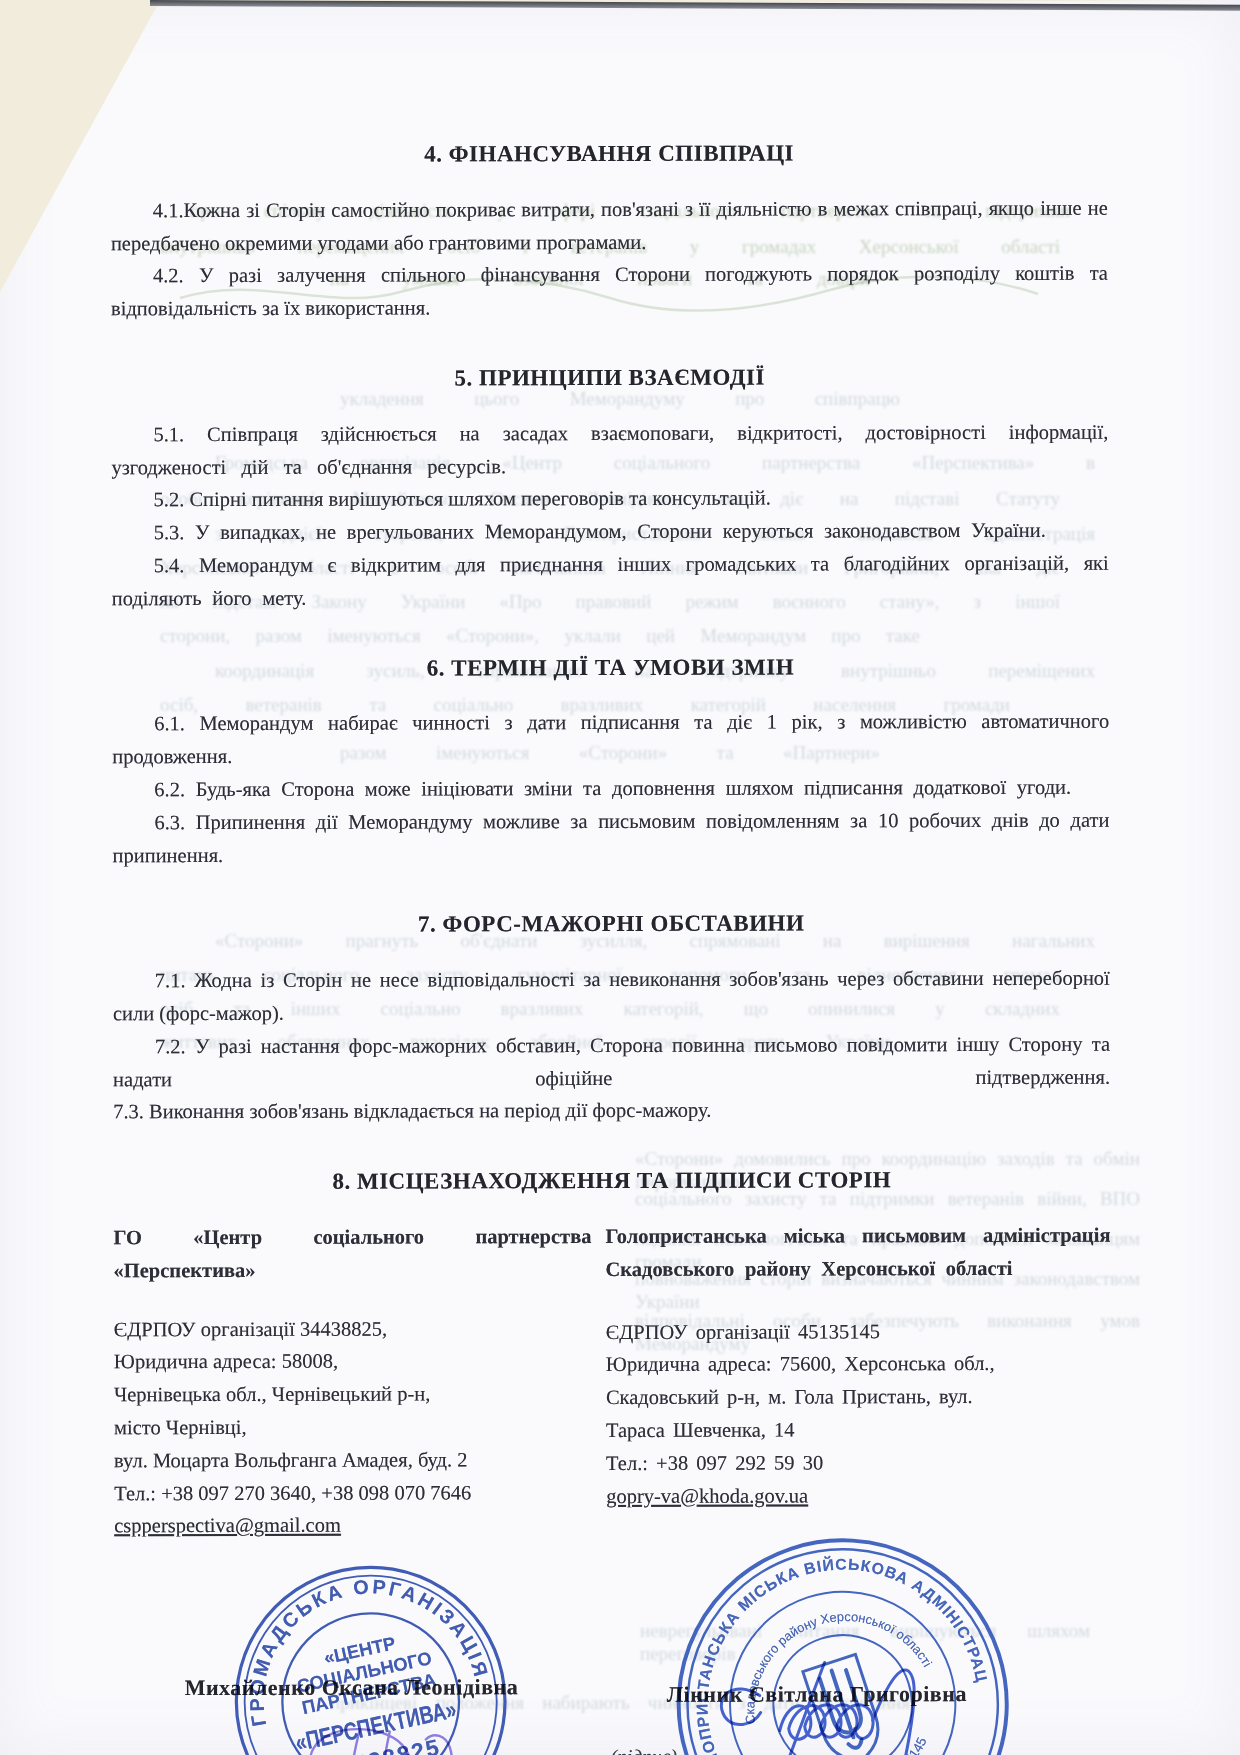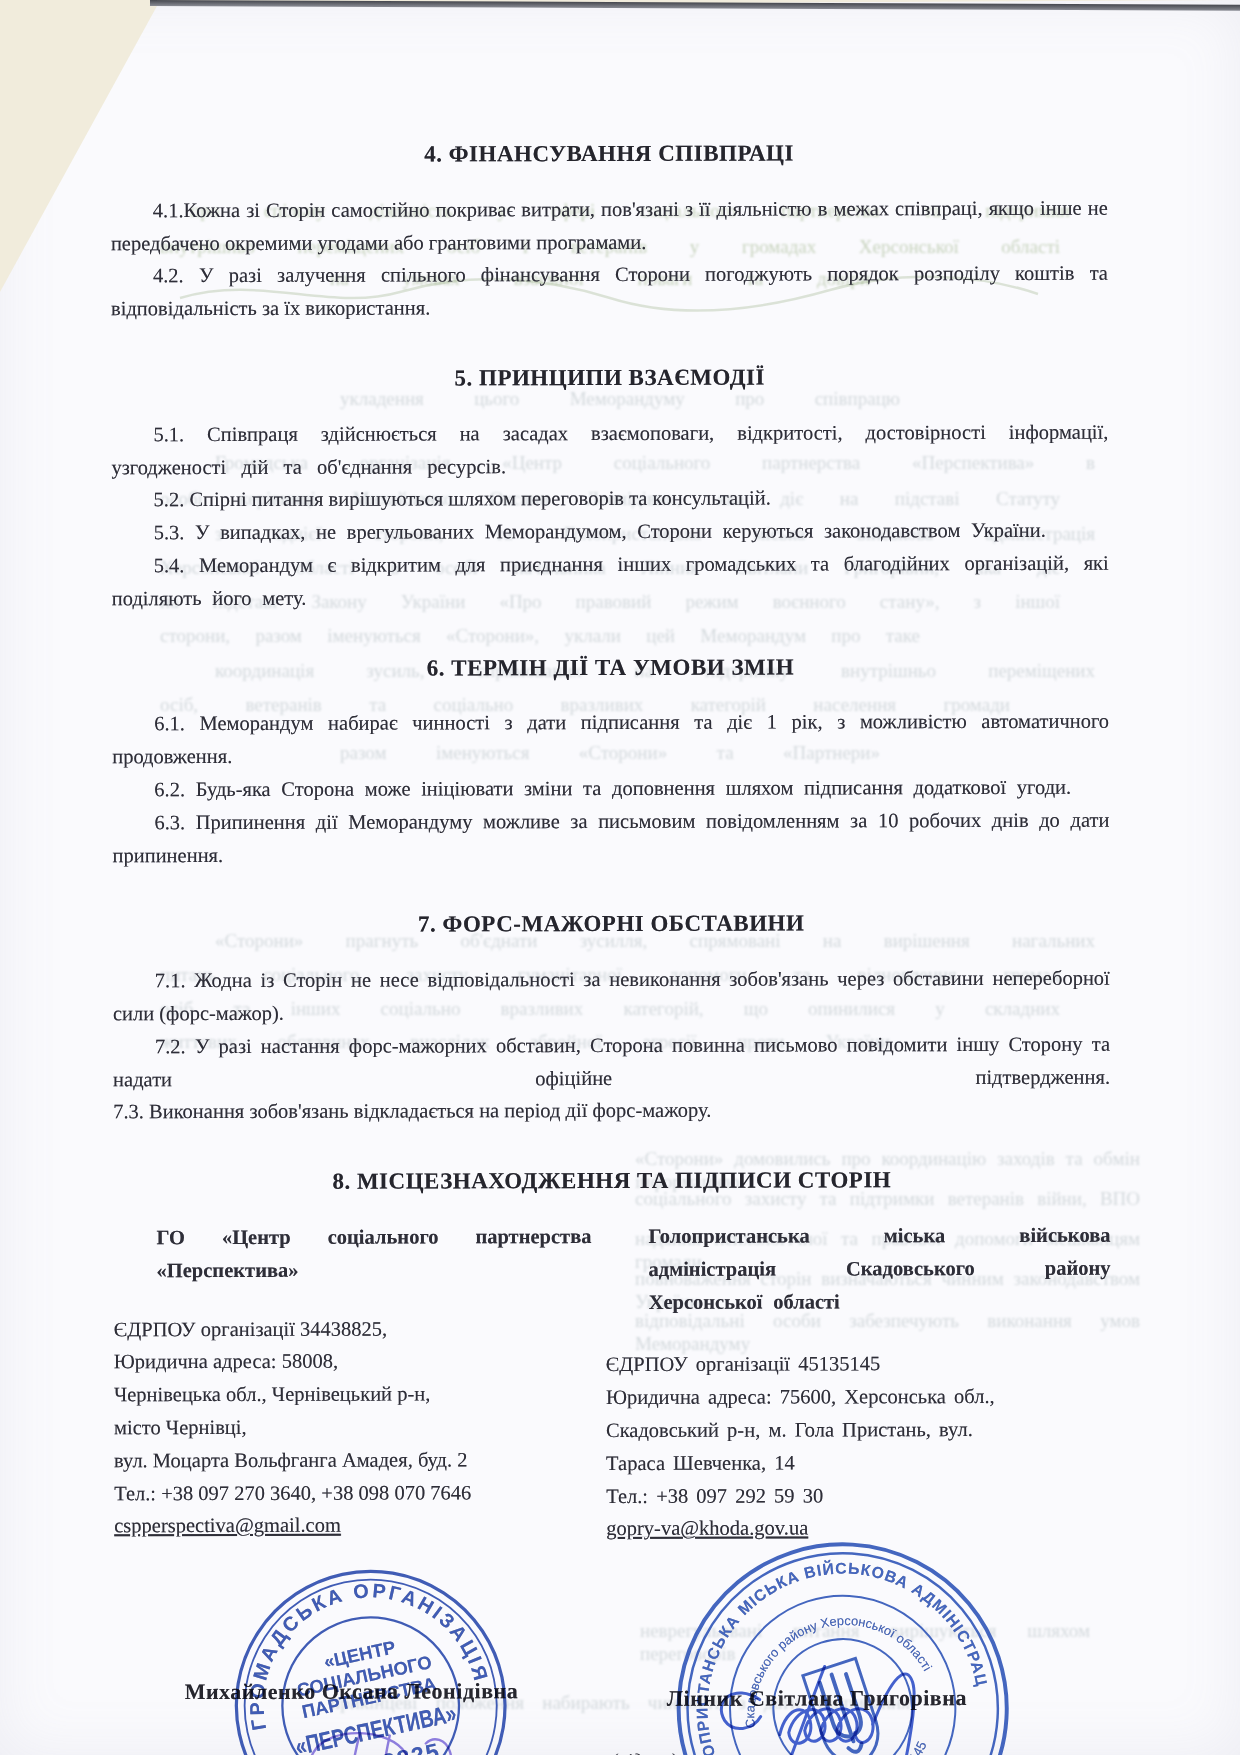--- a/index.html
+++ b/index.html
@@ -41,21 +41,21 @@
   p{margin:0;}
   .ind{text-indent:42px;}
   .j{text-align:justify;}
   .wide{word-spacing:5.5px;}
   .xwide{word-spacing:10px;}
   .last{text-align-last:justify;}
   
   .cols{display:flex;gap:14px;margin-top:8px;}
   .colL{width:478px;}
   .colR{width:505px;}
-  .org{font-weight:bold;text-align:justify;margin-left:43px;}
+  .org{font-weight:bold;text-align:justify;}
   .det{margin-top:26px;}
   .det .line{white-space:nowrap;}
   .colR .det .line{word-spacing:3px;}
   .email{text-decoration:underline;}
   
   .sigzone{position:relative;height:430px;margin-top:10px;}
   .signer{position:absolute;font-weight:bold;font-size:22px;letter-spacing:.5px;color:#26262e;}
   .sigcap{position:absolute;font-style:italic;font-size:19.5px;color:#3a3a44;}
   .stamp{position:absolute;mix-blend-mode:multiply;opacity:.9;}
   .handsig{position:absolute;mix-blend-mode:multiply;}
@@ -125,21 +125,21 @@
         <div class="line">ЄДРПОУ організації 34438825,</div>
         <div class="line">Юридична адреса: 58008,</div>
         <div class="line">Чернівецька обл., Чернівецький р-н,</div>
         <div class="line">місто Чернівці,</div>
         <div class="line">вул. Моцарта Вольфганга Амадея, буд. 2</div>
         <div class="line">Тел.: +38 097 270 3640, +38 098 070 7646</div>
         <div class="line email">cspperspectiva@gmail.com</div>
       </div>
     </div>
     <div class="colR">
-      <p class="org wide">Голопристанська міська військова адміністрація Скадовського району Херсонської області</p>
+      <p class="org wide">Голопристанська міська письмовим адміністрація Скадовського району Херсонської області</p>
       <div class="det" style="margin-top:30px;">
         <div class="line">ЄДРПОУ організації 45135145</div>
         <div class="line">Юридична адреса: 75600, Херсонська обл.,</div>
         <div class="line">Скадовський р-н, м. Гола Пристань, вул.</div>
         <div class="line">Тараса Шевченка, 14</div>
         <div class="line">Тел.: +38 097 292 59 30</div>
         <div class="line email">gopry-va@khoda.gov.ua</div>
       </div>
     </div>
   </div>

